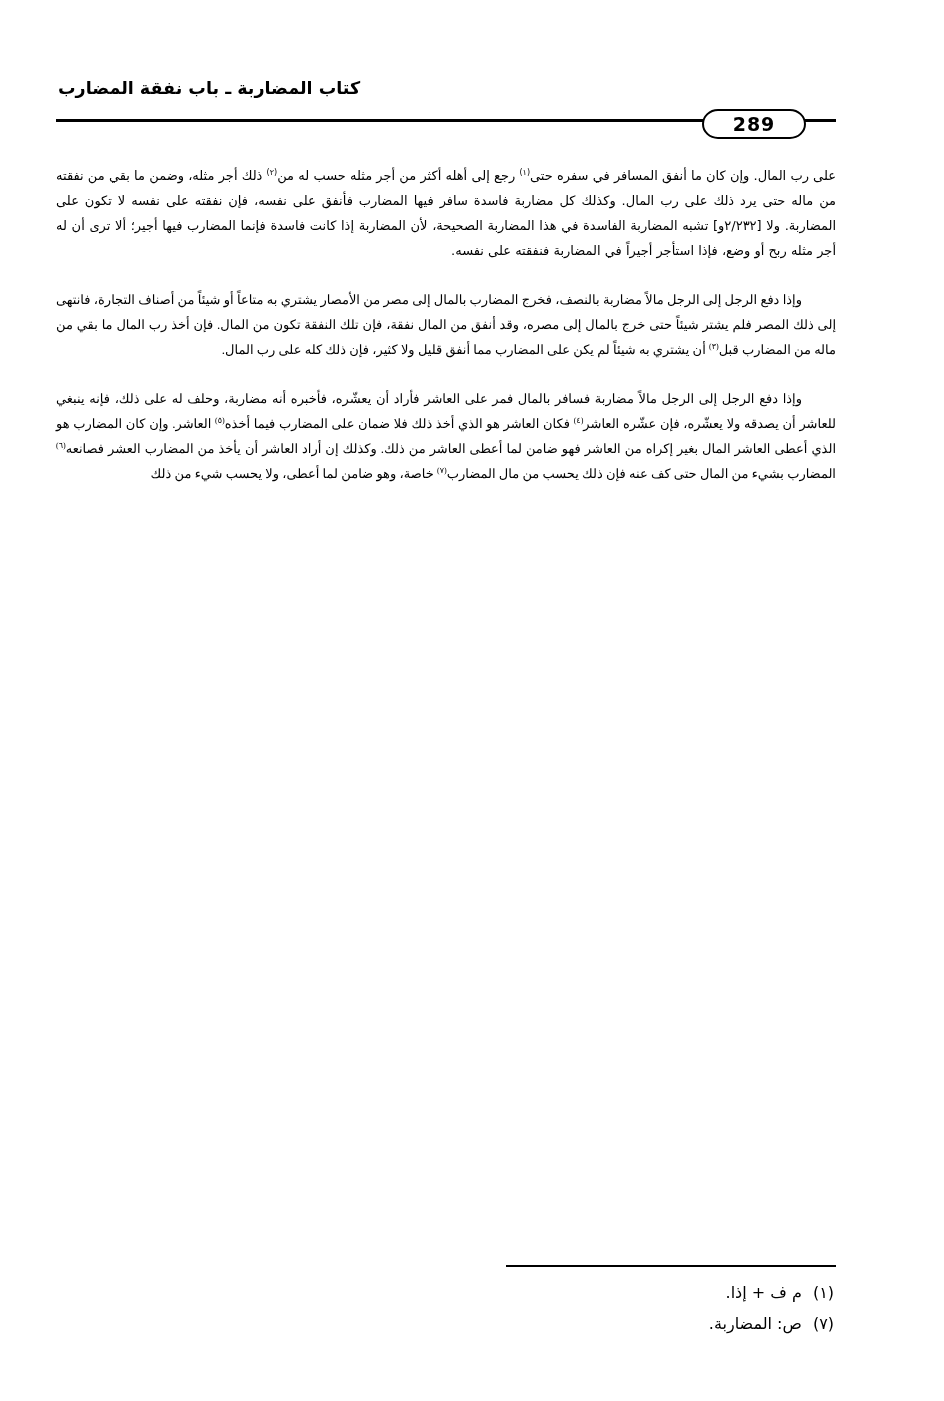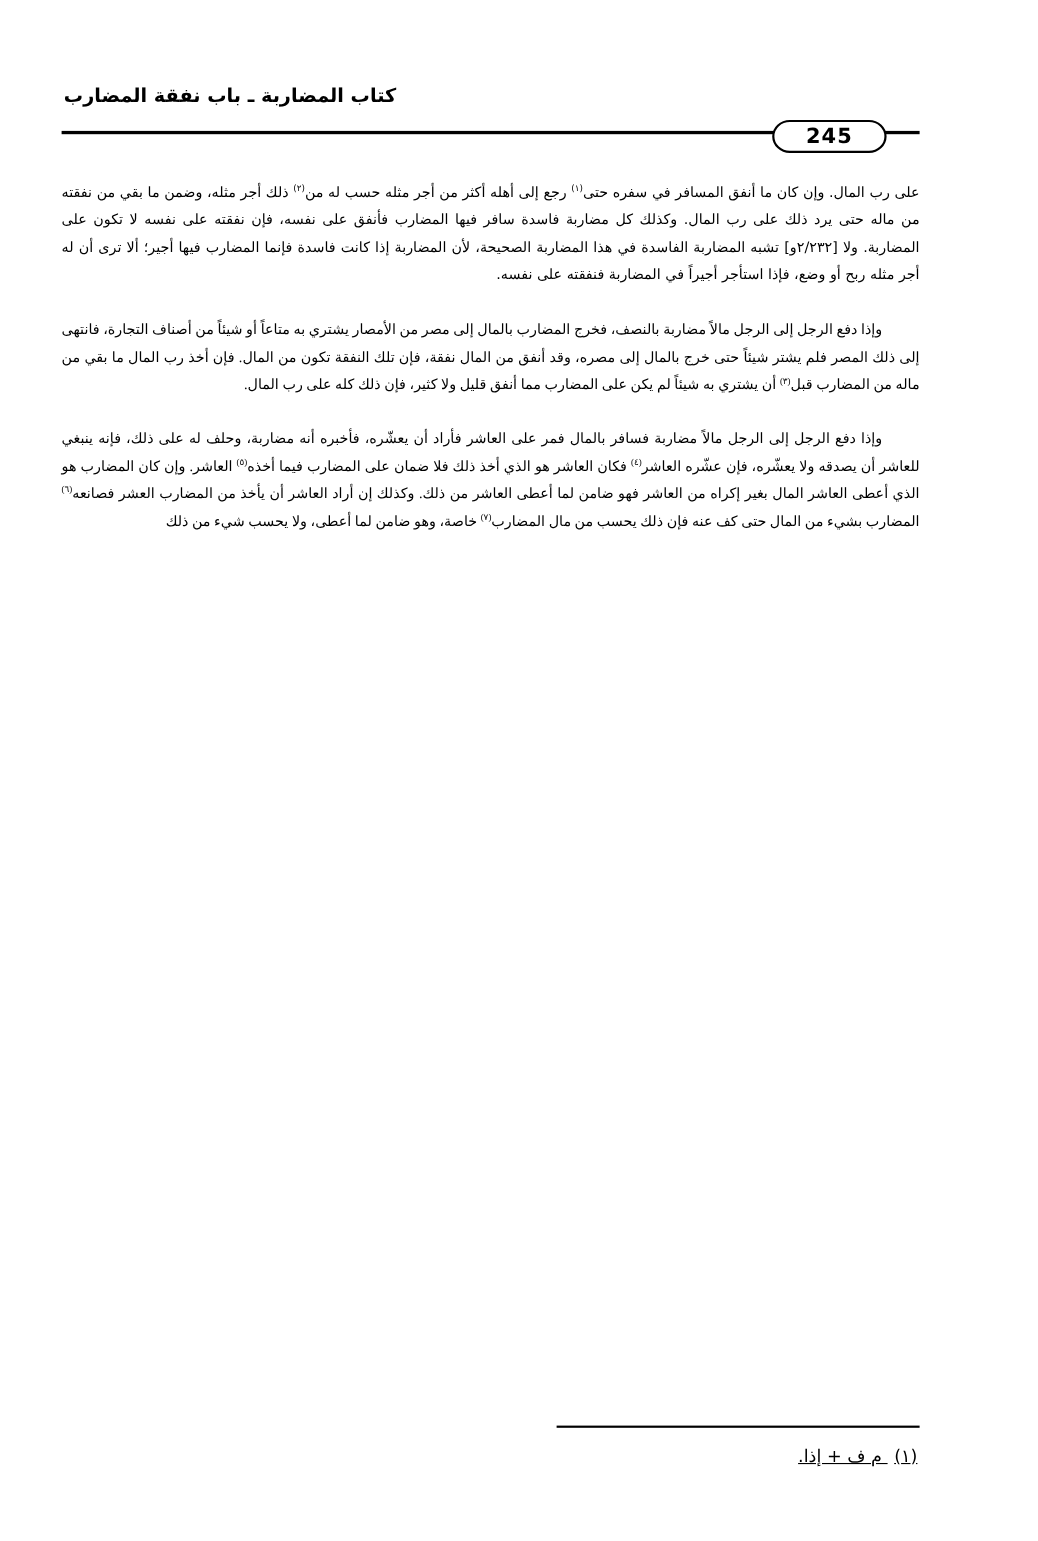--- a/index.html
+++ b/index.html
@@ -111,53 +111,56 @@
   }
   .fn-grid {
     display: flex;
     flex-direction: row;
     gap: 0px;
     font-size: 16px;
     line-height: 1.95;
   }
   .fn-col {
     flex: 1 1 50%;
-    text-decoration: underline;
   }
   .fn-col.right { padding-right: 2px; }
   .fn-col.left  { padding-left: 2px; }
   .fn-item {
     white-space: nowrap;
   }
   .fn-num { margin-left: 6px; }
 </style>
 </head>
 <body>
 
 <div class="page">
 
   <div class="header">
     <div class="header-title">كتاب المضاربة ـ باب نفقة المضارب</div>
     <div class="rule-wrap">
       <div class="rule"></div>
-      <div class="page-number-badge">245</div>
+      <div class="page-number-badge">289</div>
     </div>
   </div>
 
   <div class="body-text">
     <p class="para">على رب المال. وإن كان ما أنفق المسافر في سفره حتى<sup>(١)</sup> رجع إلى أهله أكثر من أجر مثله حسب له من<sup>(٢)</sup> ذلك أجر مثله، وضمن ما بقي من نفقته من ماله حتى يرد ذلك على رب المال. وكذلك كل مضاربة فاسدة سافر فيها المضارب فأنفق على نفسه، فإن نفقته على نفسه لا تكون على المضاربة. ولا [٢/٢٣٢و] تشبه المضاربة الفاسدة في هذا المضاربة الصحيحة، لأن المضاربة إذا كانت فاسدة فإنما المضارب فيها أجير؛ ألا ترى أن له أجر مثله ربح أو وضع، فإذا استأجر أجيراً في المضاربة فنفقته على نفسه.</p>
     <p class="para indent">وإذا دفع الرجل إلى الرجل مالاً مضاربة بالنصف، فخرج المضارب بالمال إلى مصر من الأمصار يشتري به متاعاً أو شيئاً من أصناف التجارة، فانتهى إلى ذلك المصر فلم يشتر شيئاً حتى خرج بالمال إلى مصره، وقد أنفق من المال نفقة، فإن تلك النفقة تكون من المال. فإن أخذ رب المال ما بقي من ماله من المضارب قبل<sup>(٣)</sup> أن يشتري به شيئاً لم يكن على المضارب مما أنفق قليل ولا كثير، فإن ذلك كله على رب المال.</p>
     <p class="para indent">وإذا دفع الرجل إلى الرجل مالاً مضاربة فسافر بالمال فمر على العاشر فأراد أن يعشّره، فأخبره أنه مضاربة، وحلف له على ذلك، فإنه ينبغي للعاشر أن يصدقه ولا يعشّره، فإن عشّره العاشر<sup>(٤)</sup> فكان العاشر هو الذي أخذ ذلك فلا ضمان على المضارب فيما أخذه<sup>(٥)</sup> العاشر. وإن كان المضارب هو الذي أعطى العاشر المال بغير إكراه من العاشر فهو ضامن لما أعطى العاشر من ذلك. وكذلك إن أراد العاشر أن يأخذ من المضارب العشر فصانعه<sup>(٦)</sup> المضارب بشيء من المال حتى كف عنه فإن ذلك يحسب من مال المضارب<sup>(٧)</sup> خاصة، وهو ضامن لما أعطى، ولا يحسب شيء من ذلك</p>
   </div>
 
   <div class="footnotes">
     <div class="fn-rule"></div>
     <div class="fn-grid">
       <div class="fn-col right">
         <div class="fn-item">
           <span class="fn-num">(١)</span>
           <span>م ف + إذا.</span>
         </div>
+        <div class="fn-item">
+          <span class="fn-num">(٧)</span>
+          <span>ص: المضاربة.</span>
+        </div>
       </div>
     </div>
   </div>
 
 </div>
 
 </body></html>

